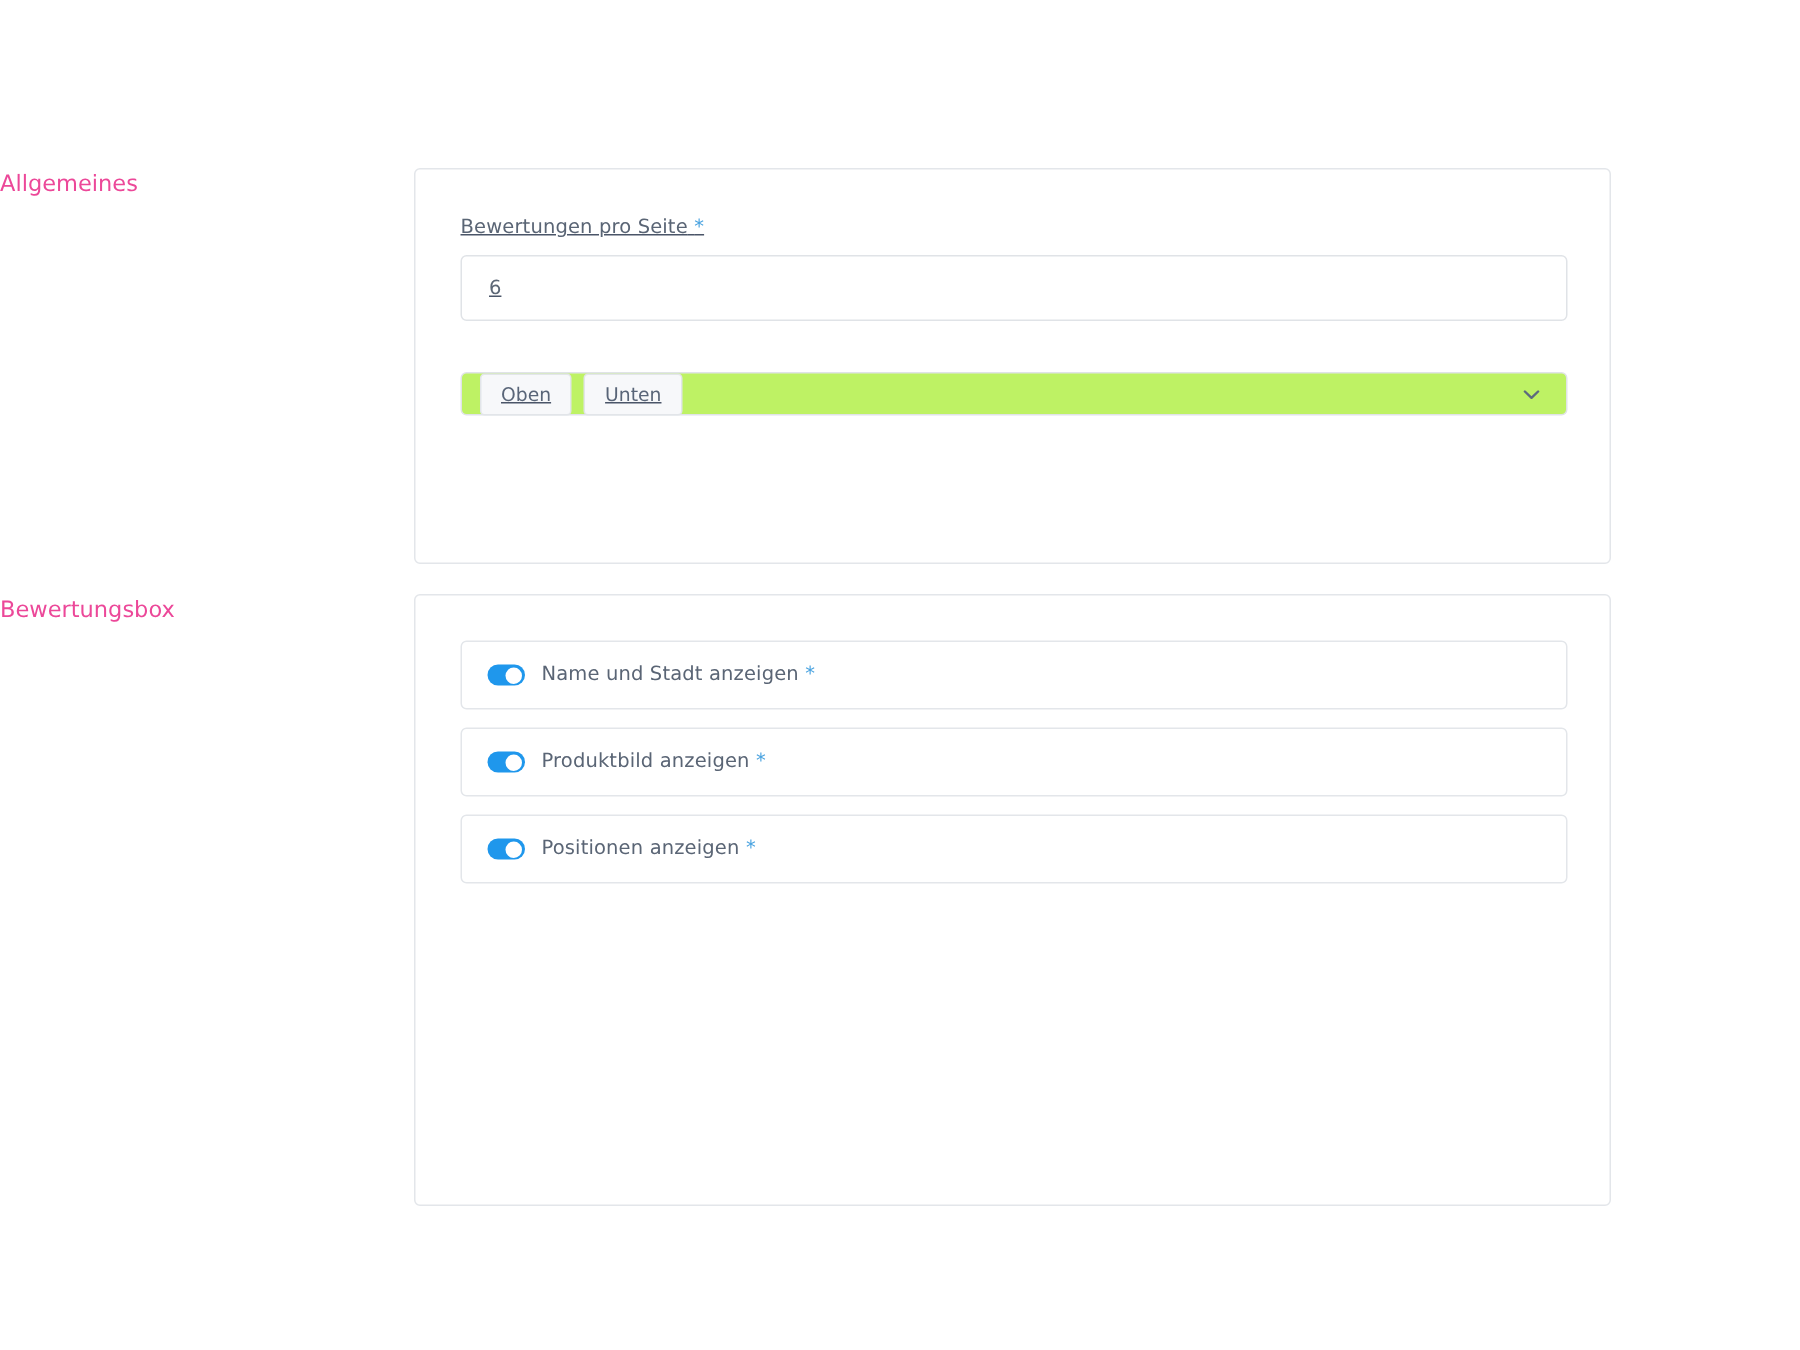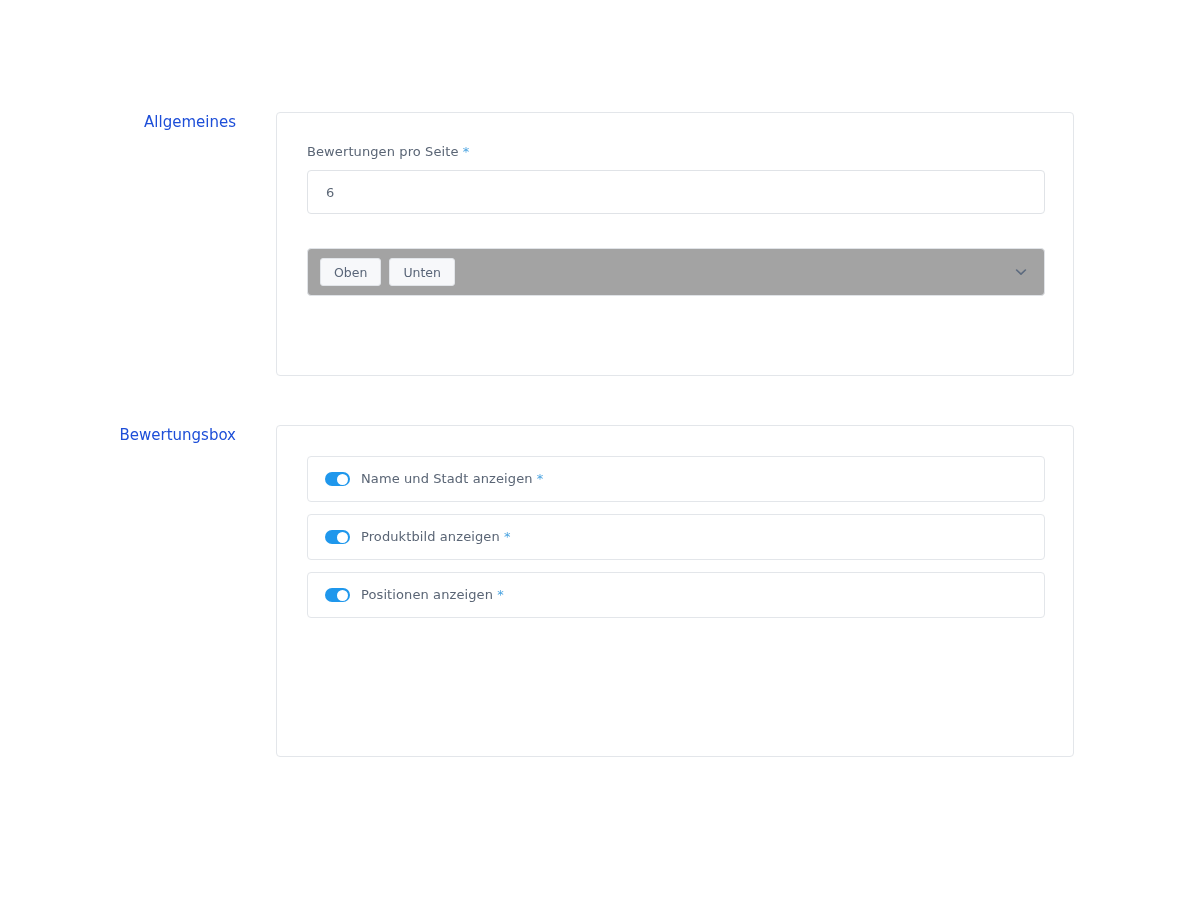--- a/index.html
+++ b/index.html
@@ -22,42 +22,41 @@
   }
 
   
   .section {
     position: absolute;
     display: flex;
     align-items: flex-start;
   }
   .section-label {
     width: 236px;
-    text-align: right;
     padding-right: 0;
     font-size: 15px;
     line-height: 20px;
-    color: #1d4ed8;
+    color: #ec4899;
     font-weight: 400;
     white-space: nowrap;
   }
   .card {
     margin-left: 40px;
     width: 798px;
     box-sizing: border-box;
     background: #ffffff;
     border: 1px solid #e3e6ea;
     border-radius: 4px;
   }
 
   
   #section-general { left: 0; top: 112px; }
   #card-general { height: 264px; padding: 30px 30px 0 30px; }
 
-  .field { margin-bottom: 0; }
+  .field { margin-bottom: 0; text-decoration: underline; }
   .field + .field { margin-top: 34px; }
 
   .field-label {
     font-size: 13px;
     line-height: 18px;
     color: #5a6575;
     margin-bottom: 9px;
     letter-spacing: .1px;
   }
   .req {
@@ -75,24 +74,24 @@
     display: flex;
     align-items: center;
     padding: 0 18px;
     font-size: 13px;
     color: #5d6877;
   }
 
   .multiselect {
     box-sizing: border-box;
     width: 738px;
-    height: 48px;
+    height: 29px;
     border: 1px solid #e0e3e7;
     border-radius: 4px;
-    background: #a3a3a3;
+    background: #bef264;
     display: flex;
     align-items: center;
     padding: 0 14px 0 12px;
     position: relative;
   }
   .chips {
     display: flex;
     align-items: center;
     gap: 8px;
   }
@@ -114,22 +113,22 @@
     right: 16px;
     top: 50%;
     transform: translateY(-50%);
     width: 14px;
     height: 14px;
     display: block;
   }
   .chevron svg { display: block; }
 
   
-  #section-box { left: 0; top: 425px; }
-  #card-box { height: 332px; padding: 30px; }
+  #section-box { left: 0; top: 396px; }
+  #card-box { height: 408px; padding: 30px; }
 
   .switch-row {
     box-sizing: border-box;
     width: 738px;
     height: 46px;
     border: 1px solid #e3e6ea;
     border-radius: 4px;
     background: #ffffff;
     display: flex;
     align-items: center;

